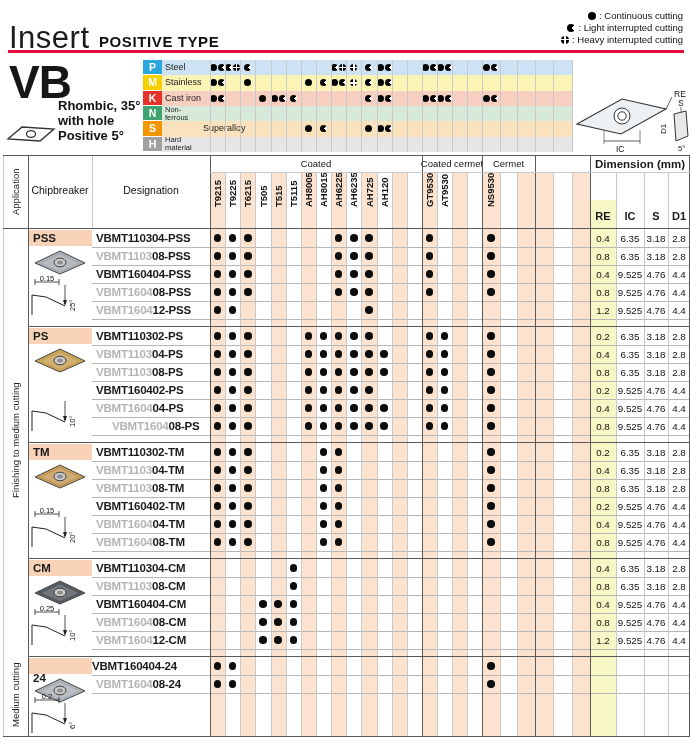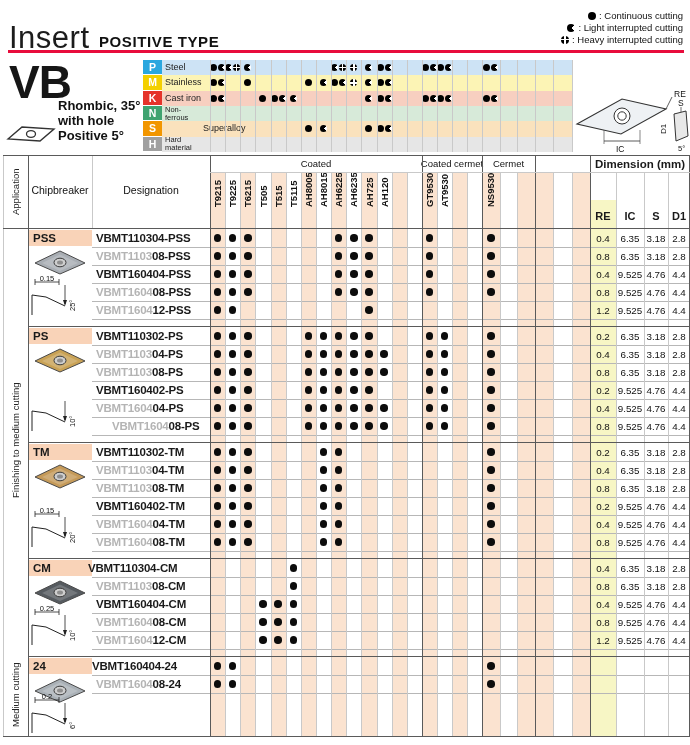--- a/index.html
+++ b/index.html
@@ -610,21 +610,21 @@
     <line x1="6" y1="9" x2="30" y2="9" stroke="#222" stroke-width=".8"></line>
     <line x1="6" y1="6" x2="6" y2="12" stroke="#222" stroke-width=".8"></line>
     <line x1="30" y1="6" x2="30" y2="12" stroke="#222" stroke-width=".8"></line>
     <text x="18" y="7.5" font-size="7.5" text-anchor="middle" fill="#111">0.25</text>
     <polyline points="3,22 17,24 36,33" fill="none" stroke="#222" stroke-width="1"></polyline>
     <line x1="3" y1="22" x2="3" y2="42" stroke="#222" stroke-width="1"></line>
     <line x1="36" y1="12" x2="36" y2="31" stroke="#222" stroke-width=".8"></line>
     <polygon points="36,33 34,27 38,27" fill="#222"></polygon>
     <text x="46" y="38" font-size="7.5" fill="#111" transform="rotate(-90 46 38)">10°</text>
   </svg></div>
-      <div class="desig abs" style="left:88px;top:559px;height:18px;"><span class="pre"></span><span>VBMT110304-CM</span></div>
+      <div class="desig abs" style="left:96px;top:559px;height:18px;"><span class="pre"></span><span>VBMT110304-CM</span></div>
       <div class="dot abs" style="left:289.5357142857143px;top:564.2px;"></div>
       <div class="dimval abs" style="left:590px;top:559px;width:26px;height:18px;">0.4</div>
       <div class="dimval abs" style="left:616px;top:559px;width:28px;height:18px;">6.35</div>
       <div class="dimval abs" style="left:644px;top:559px;width:24px;height:18px;">3.18</div>
       <div class="dimval abs" style="left:668px;top:559px;width:22px;height:18px;">2.8</div>
       <div class="rowline abs" style="left:92px;top:576.5px;width:598px;height:1px;"></div>
       <div class="desig abs" style="left:96px;top:577px;height:18px;text-align:center;"><span class="pre">VBMT1103</span><span>08-CM</span></div>
       <div class="dot abs" style="left:289.5357142857143px;top:582.2px;"></div>
       <div class="dimval abs" style="left:590px;top:577px;width:26px;height:18px;">0.8</div>
       <div class="dimval abs" style="left:616px;top:577px;width:28px;height:18px;">6.35</div>
@@ -652,21 +652,21 @@
       <div class="desig abs" style="left:96px;top:631px;height:18px;"><span class="pre">VBMT1604</span><span>12-CM</span></div>
       <div class="dot abs" style="left:259.25px;top:636.2px;"></div>
       <div class="dot abs" style="left:274.3928571428571px;top:636.2px;"></div>
       <div class="dot abs" style="left:289.5357142857143px;top:636.2px;"></div>
       <div class="dimval abs" style="left:590px;top:631px;width:26px;height:18px;">1.2</div>
       <div class="dimval abs" style="left:616px;top:631px;width:28px;height:18px;">9.525</div>
       <div class="dimval abs" style="left:644px;top:631px;width:24px;height:18px;">4.76</div>
       <div class="dimval abs" style="left:668px;top:631px;width:22px;height:18px;">4.4</div>
       <div class="rowline abs" style="left:92px;top:648.5px;width:598px;height:1px;"></div>
       <div class="abs" style="left:29px;top:658px;width:63px;height:16px;background:#f9d3b8;">
-        <div class="gname abs" style="left:0;top:0;width:49px;height:16px;">24</div>
+        <div class="gname abs" style="left:0;top:12px;width:49px;height:16px;">24</div>
       </div>
       <div class="abs" style="left:32px;top:677px;width:56px;height:27px;"><svg width="56" height="27" viewBox="0 0 56 27">
     <polygon points="3,14 28,2 53,14 28,25" fill="#aab1b7" stroke="#4a4a4a" stroke-width="1"></polygon>
     <polygon points="10,14 28,5.5 46,14 28,22" fill="#fff" fill-opacity=".18"></polygon>
     <ellipse cx="28" cy="13.5" rx="6" ry="4.3" fill="#cfcfcf" stroke="#3c3c3c" stroke-width="1"></ellipse>
     <ellipse cx="28" cy="13.5" rx="3" ry="2.1" fill="#8f8f8f"></ellipse>
   </svg></div>
       <div class="abs" style="left:29px;top:691px;width:62px;height:44px;"><svg width="62" height="44" viewBox="0 0 62 44">
 
     <line x1="6" y1="9" x2="30" y2="9" stroke="#222" stroke-width=".8"></line>

